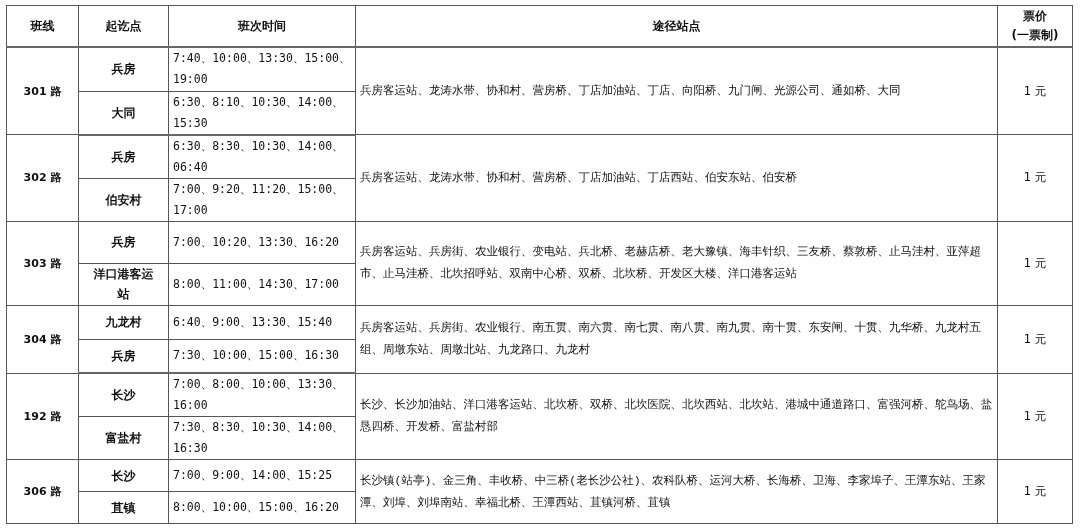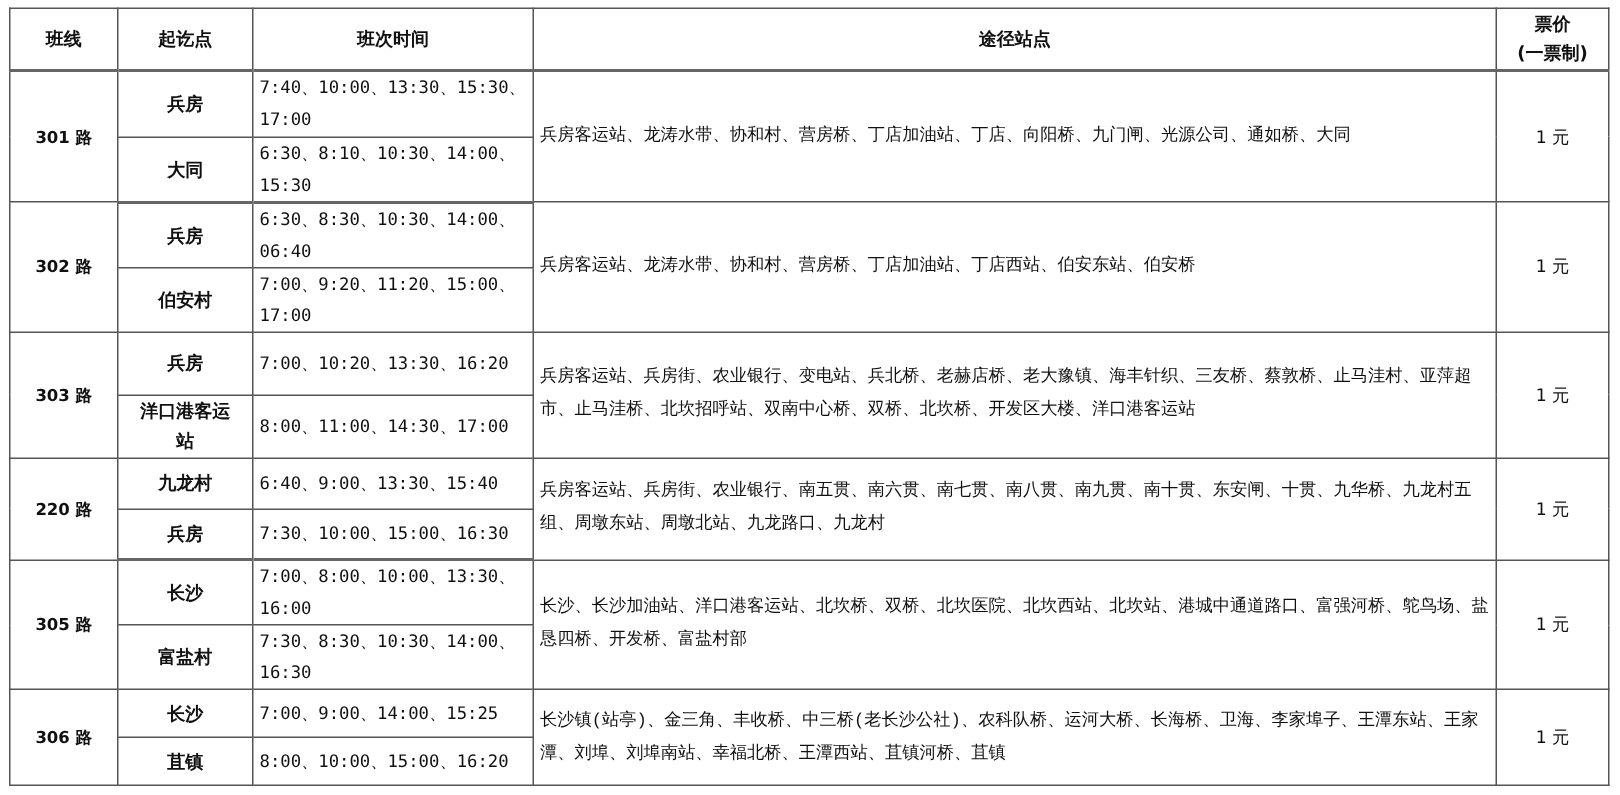--- a/index.html
+++ b/index.html
@@ -38,21 +38,21 @@
     <th>班线</th>
     <th>起讫点</th>
     <th>班次时间</th>
     <th>途径站点</th>
     <th><span>票价</span><br><span>(一票制)</span></th>
   </tr>
 
   <tr style="height:44px">
     <td rowspan="2" class="route">301 路</td>
     <td class="term">兵房</td>
-    <td class="times">7:40、10:00、13:30、15:30、17:00</td>
+    <td class="times">7:40、10:00、13:30、15:00、19:00</td>
     <td rowspan="2" class="stops">兵房客运站、龙涛水带、协和村、营房桥、丁店加油站、丁店、向阳桥、九门闸、光源公司、通如桥、大同</td>
     <td rowspan="2" class="price">1 元</td>
   </tr>
   <tr class="grp-end" style="height:42px">
     <td class="term">大同</td>
     <td class="times">6:30、8:10、10:30、14:00、15:30</td>
   </tr>
 
   <tr style="height:42px">
     <td rowspan="2" class="route">302 路</td>
@@ -72,33 +72,33 @@
     <td class="times">7:00、10:20、13:30、16:20</td>
     <td rowspan="2" class="stops">兵房客运站、兵房街、农业银行、变电站、兵北桥、老赫店桥、老大豫镇、海丰针织、三友桥、蔡敦桥、止马洼村、亚萍超市、止马洼桥、北坎招呼站、双南中心桥、双桥、北坎桥、开发区大楼、洋口港客运站</td>
     <td rowspan="2" class="price">1 元</td>
   </tr>
   <tr style="height:42px">
     <td class="term" style="padding:0 14px;text-align:center;"><span>洋口港客运站</span></td>
     <td class="times">8:00、11:00、14:30、17:00</td>
   </tr>
 
   <tr style="height:34px">
-    <td rowspan="2" class="route">220 路</td>
+    <td rowspan="2" class="route">304 路</td>
     <td class="term">九龙村</td>
     <td class="times">6:40、9:00、13:30、15:40</td>
     <td rowspan="2" class="stops">兵房客运站、兵房街、农业银行、南五贯、南六贯、南七贯、南八贯、南九贯、南十贯、东安闸、十贯、九华桥、九龙村五组、周墩东站、周墩北站、九龙路口、九龙村</td>
     <td rowspan="2" class="price">1 元</td>
   </tr>
   <tr class="grp-end" style="height:34px">
     <td class="term">兵房</td>
     <td class="times">7:30、10:00、15:00、16:30</td>
   </tr>
 
   <tr style="height:42px">
-    <td rowspan="2" class="route">305 路</td>
+    <td rowspan="2" class="route">192 路</td>
     <td class="term">长沙</td>
     <td class="times">7:00、8:00、10:00、13:30、16:00</td>
     <td rowspan="2" class="stops">长沙、长沙加油站、洋口港客运站、北坎桥、双桥、北坎医院、北坎西站、北坎站、港城中通道路口、富强河桥、鸵鸟场、盐恳四桥、开发桥、富盐村部</td>
     <td rowspan="2" class="price">1 元</td>
   </tr>
   <tr style="height:42px">
     <td class="term">富盐村</td>
     <td class="times">7:30、8:30、10:30、14:00、16:30</td>
   </tr>
 

